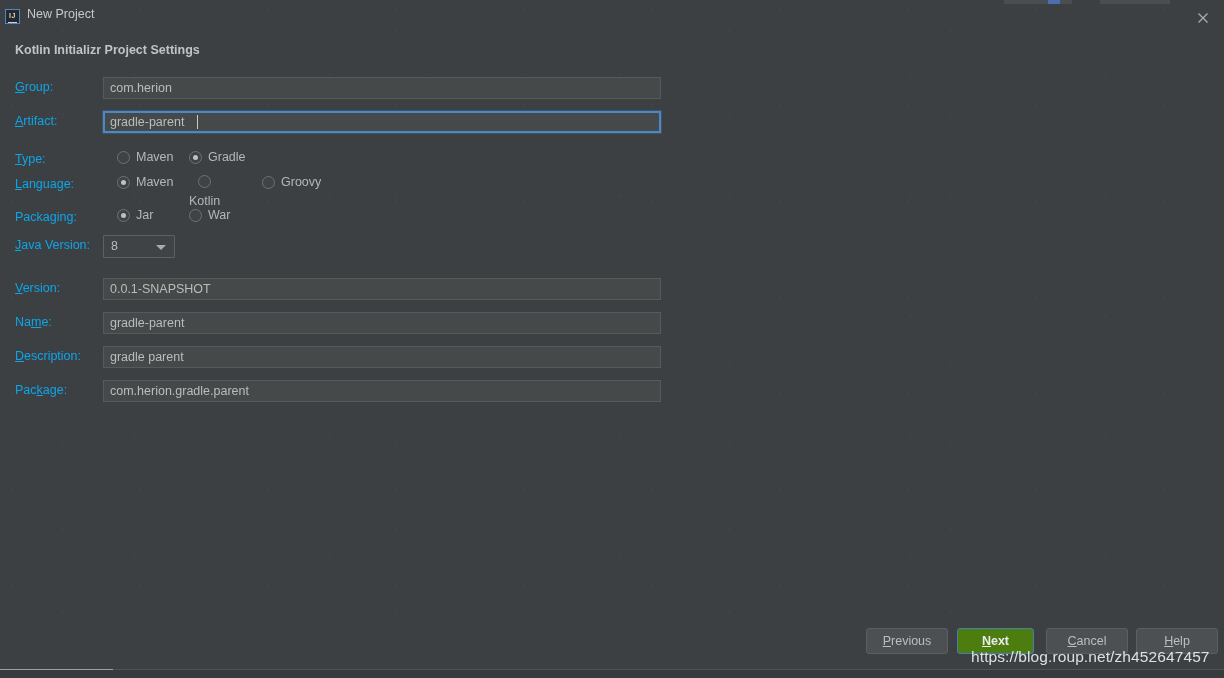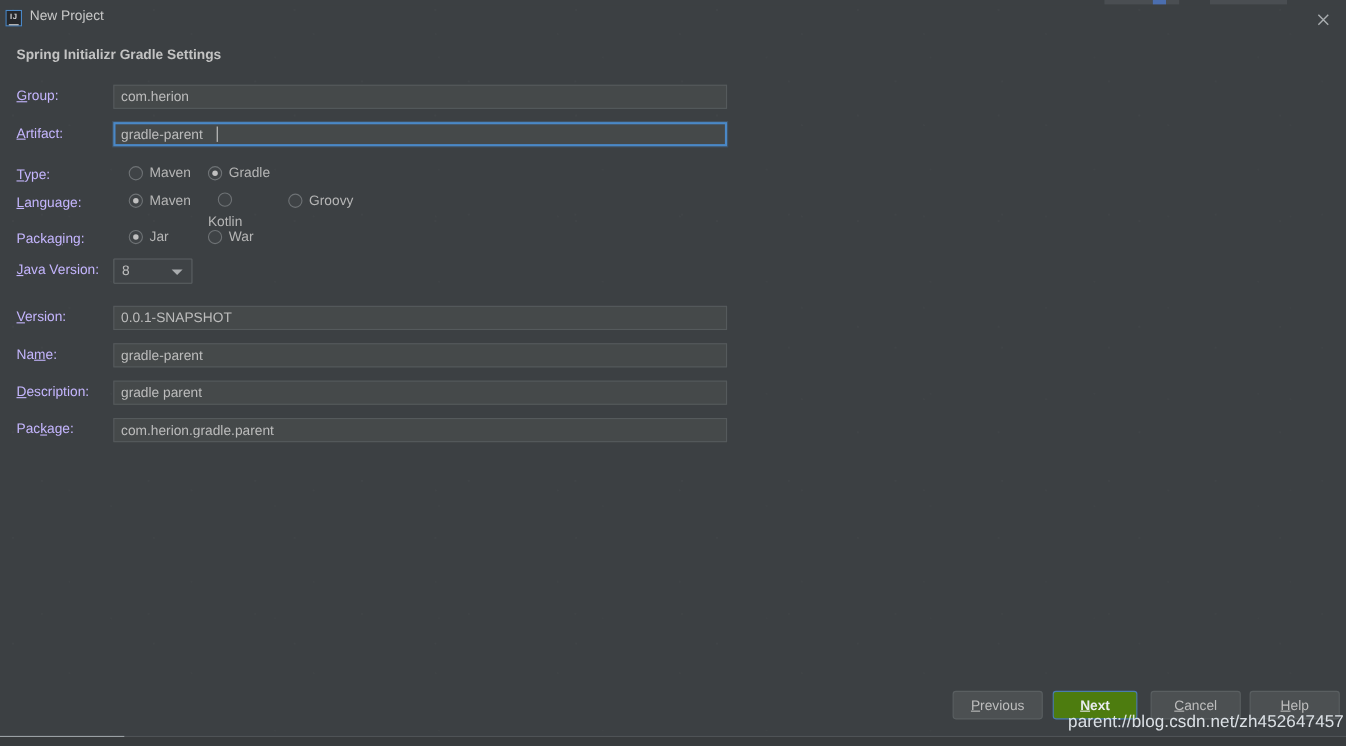--- a/index.html
+++ b/index.html
@@ -92,21 +92,21 @@
 
   .form-row {
     position: absolute;
     left: 15px;
     height: 22px;
   }
   .field-label {
     position: absolute;
     left: 0; top: 3px;
     font-size: 12.5px;
-    color: #c4b5fd;
+    color: #0ea5e9;
     white-space: nowrap;
   }
   .field-label u { text-decoration: underline; text-underline-offset: 1px; }
 
   .text-input {
     position: absolute;
     left: 88px;
     width: 558px;
     height: 22px;
     background: #45494a;
@@ -263,21 +263,21 @@
   <div class="window-title">New Project</div>
   <div class="close-btn">
     <svg width="16" height="16" viewBox="0 0 16 16">
       <path d="M3.5 3.5 L12.5 12.5 M12.5 3.5 L3.5 12.5" stroke="#a9adb0" stroke-width="1.3" fill="none"></path>
     </svg>
   </div>
 </div>
 
 <div class="content">
 
-  <div class="section-title">Spring Initializr Gradle Settings</div>
+  <div class="section-title">Kotlin Initializr Project Settings</div>
 
   <div class="form-row" style="top:49px;width:646px;">
     <div class="field-label"><u>G</u>roup:</div>
     <input class="text-input" type="text" value="com.herion" style="">
   </div>
 
   <div class="form-row" style="top:83px;width:646px;">
     <div class="field-label"><u>A</u>rtifact:</div>
     <input class="text-input focused" type="text" value="gradle-parent" style="">
     <div class="caret" style="left:182px;"></div>
@@ -364,13 +364,13 @@
   <button class="btn primary" style="left:957px;width:77px;min-width:0;"><u>N</u>ext</button>
   <button class="btn" style="left:1046px;"><u>C</u>ancel</button>
   <button class="btn" style="left:1136px;"><u>H</u>elp</button>
 </div>
 
 <div class="bottom-divider">
   <div class="lit"></div>
 </div>
 <div class="below-bar"></div>
 
-<div class="watermark">parent://blog.csdn.net/zh452647457</div>
+<div class="watermark">https://blog.roup.net/zh452647457</div>
 
 </body></html>

